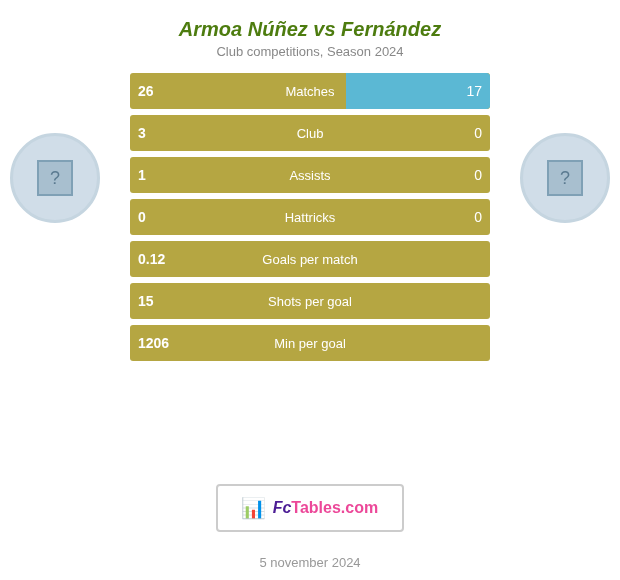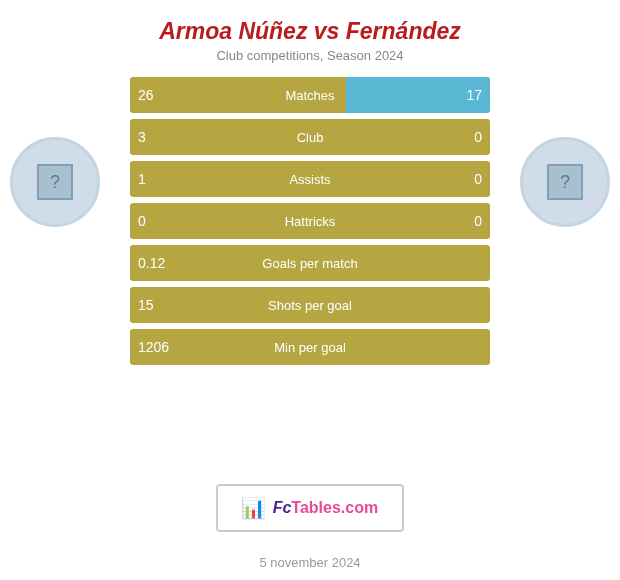--- a/index.html
+++ b/index.html
@@ -20,23 +20,23 @@
       align-items: center;
     }
 
     .title-section {
       width: 100%;
       text-align: center;
       padding: 18px 10px 4px 10px;
     }
 
     .main-title {
-      font-size: 23px;
+      font-size: 20px;
       font-weight: 900;
-      color: #b91c1c;
+      color: #4d7c0f;
       font-style: italic;
     }
 
     .subtitle {
       font-size: 13px;
       color: #888;
       margin-top: 3px;
     }
 
     .comparison-area {
@@ -111,21 +111,21 @@
       height: 100%;
       background: #5bb8d4;
       border-radius: 0 3px 3px 0;
     }
 
     .bar-label-left {
       position: absolute;
       left: 8px;
       color: #fff;
       font-size: 14px;
-      font-weight: 400;
+      font-weight: 700;
       z-index: 2;
     }
 
     .bar-label-center {
       position: absolute;
       left: 50%;
       transform: translateX(-50%);
       color: #fff;
       font-size: 13px;
       font-weight: 400;

